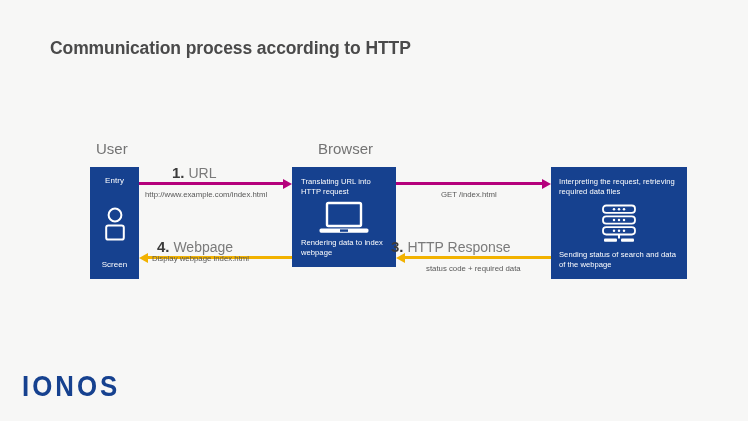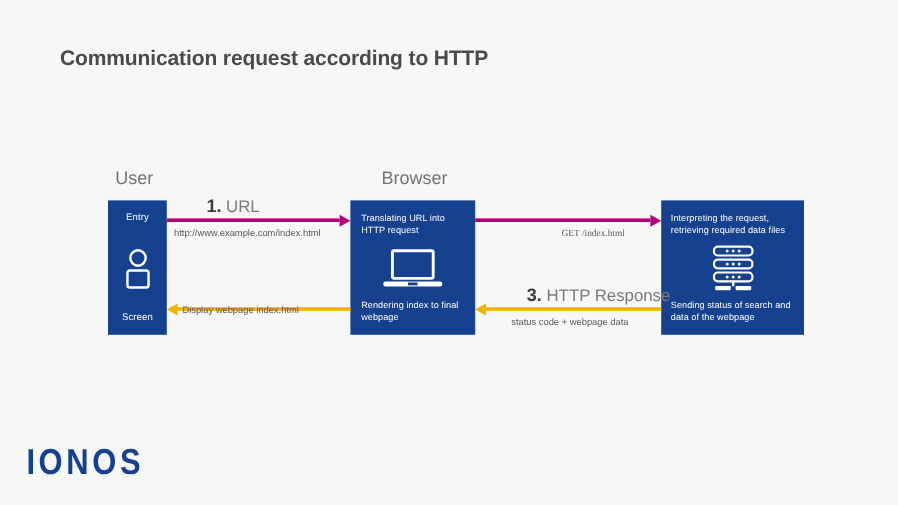--- a/index.html
+++ b/index.html
@@ -53,28 +53,28 @@
   .node.user {
     left: 90px; top: 167px;
     width: 49px; height: 112px;
     padding: 9px 4px 8px;
     display: flex;
     flex-direction: column;
     align-items: center;
   }
   .node.browser {
     left: 292px; top: 167px;
-    width: 104px; height: 112px;
+    width: 104px; height: 100px;
     padding: 10px 9px 9px;
     display: flex;
     flex-direction: column;
   }
   .node.server {
     left: 551px; top: 167px;
-    width: 119px; height: 112px;
+    width: 136px; height: 112px;
     padding: 10px 8px 9px;
     display: flex;
     flex-direction: column;
   }
 
   .node-text {
     font-size: 7.6px;
     line-height: 1.35;
     color: #ffffff;
     letter-spacing: 0.05px;
@@ -149,21 +149,21 @@
     transform: scaleX(0.86);
     transform-origin: left bottom;
     font-family: "Liberation Sans", sans-serif;
   }
 </style>
 </head>
 <body>
 
 <div class="stage">
 
-  <div class="title">Communication request according to HTTP</div>
+  <div class="title">Communication process according to HTTP</div>
 
   <div class="col-header user">User</div>
   <div class="col-header browser">Browser</div>
   <div class="col-header server">Web Server</div>
 
   <div class="node user">
     <div class="node-text">Entry</div>
     <div class="icon-wrap">
       <svg width="26" height="34" viewBox="0 0 26 34" aria-hidden="true">
         <circle cx="13" cy="8" r="6.4" fill="none" stroke="#ffffff" stroke-width="2"></circle>
@@ -175,21 +175,21 @@
 
   <div class="node browser">
     <div class="node-text">Translating URL into HTTP request</div>
     <div class="icon-wrap">
       <svg width="52" height="36" viewBox="0 0 52 36" aria-hidden="true">
         <rect x="9" y="3" width="34" height="23" rx="1.5" fill="none" stroke="#ffffff" stroke-width="2.4"></rect>
         <rect x="1.5" y="28.5" width="49" height="4.2" rx="1.6" fill="#ffffff"></rect>
         <rect x="22" y="29.4" width="8" height="2.4" fill="#16418f"></rect>
       </svg>
     </div>
-    <div class="node-text">Rendering index to final webpage</div>
+    <div class="node-text">Rendering data to index webpage</div>
   </div>
 
   <div class="node server">
     <div class="node-text">Interpreting the request, retrieving required data files</div>
     <div class="icon-wrap">
       <svg width="52" height="40" viewBox="0 0 52 40" aria-hidden="true">
         <g fill="none" stroke="#ffffff" stroke-width="1.8">
           <rect x="10" y="1.5" width="32" height="7.4" rx="3.2"></rect>
           <rect x="10" y="12.3" width="32" height="7.4" rx="3.2"></rect>
           <rect x="10" y="23.1" width="32" height="7.4" rx="3.2"></rect>
@@ -220,33 +220,37 @@
   <div class="step-label" style="left:172px; top:164px;">
     <span class="num">1.</span>
     <span>URL</span>
   </div>
   <div class="sub-label" style="left:145px; top:190px;text-align:right;">http://www.example.com/index.html</div>
 
   <div class="arrow-row magenta" style="left:396px; top:182px; width:155px;">
     <div class="arrow-line" style="left:0; width:146px;"></div>
     <div class="arrow-head right" style="left:146px;"></div>
   </div>
-  <div class="sub-label" style="left:468px; top:190px;font-family:Liberation Serif, serif;">GET /index.html</div>
+  <div class="sub-label" style="left:441px; top:190px;">GET /index.html</div>
 
   <div class="arrow-row yellow" style="left:396px; top:256px; width:155px;">
     <div class="arrow-line" style="left:9px; width:146px;"></div>
     <div class="arrow-head left" style="left:0;"></div>
   </div>
-  <div class="step-label" style="left:439px; top:238px;">
+  <div class="step-label" style="left:391px; top:238px;">
     <span class="num">3.</span>
     <span>HTTP Response</span>
   </div>
-  <div class="sub-label" style="left:426px; top:264px;">status code + webpage data</div>
+  <div class="sub-label" style="left:426px; top:264px;">status code + required data</div>
 
   <div class="arrow-row yellow" style="left:139px; top:256px; width:153px;">
     <div class="arrow-line" style="left:9px; width:144px;"></div>
     <div class="arrow-head left" style="left:0;"></div>
   </div>
+  <div class="step-label" style="left:157px; top:238px;">
+    <span class="num">4.</span>
+    <span>Webpage</span>
+  </div>
   <div class="sub-label" style="left:152px; top:254px;">Display webpage index.html</div>
 
   <div class="logo">IONOS</div>
 
 </div>
 
 </body></html>

